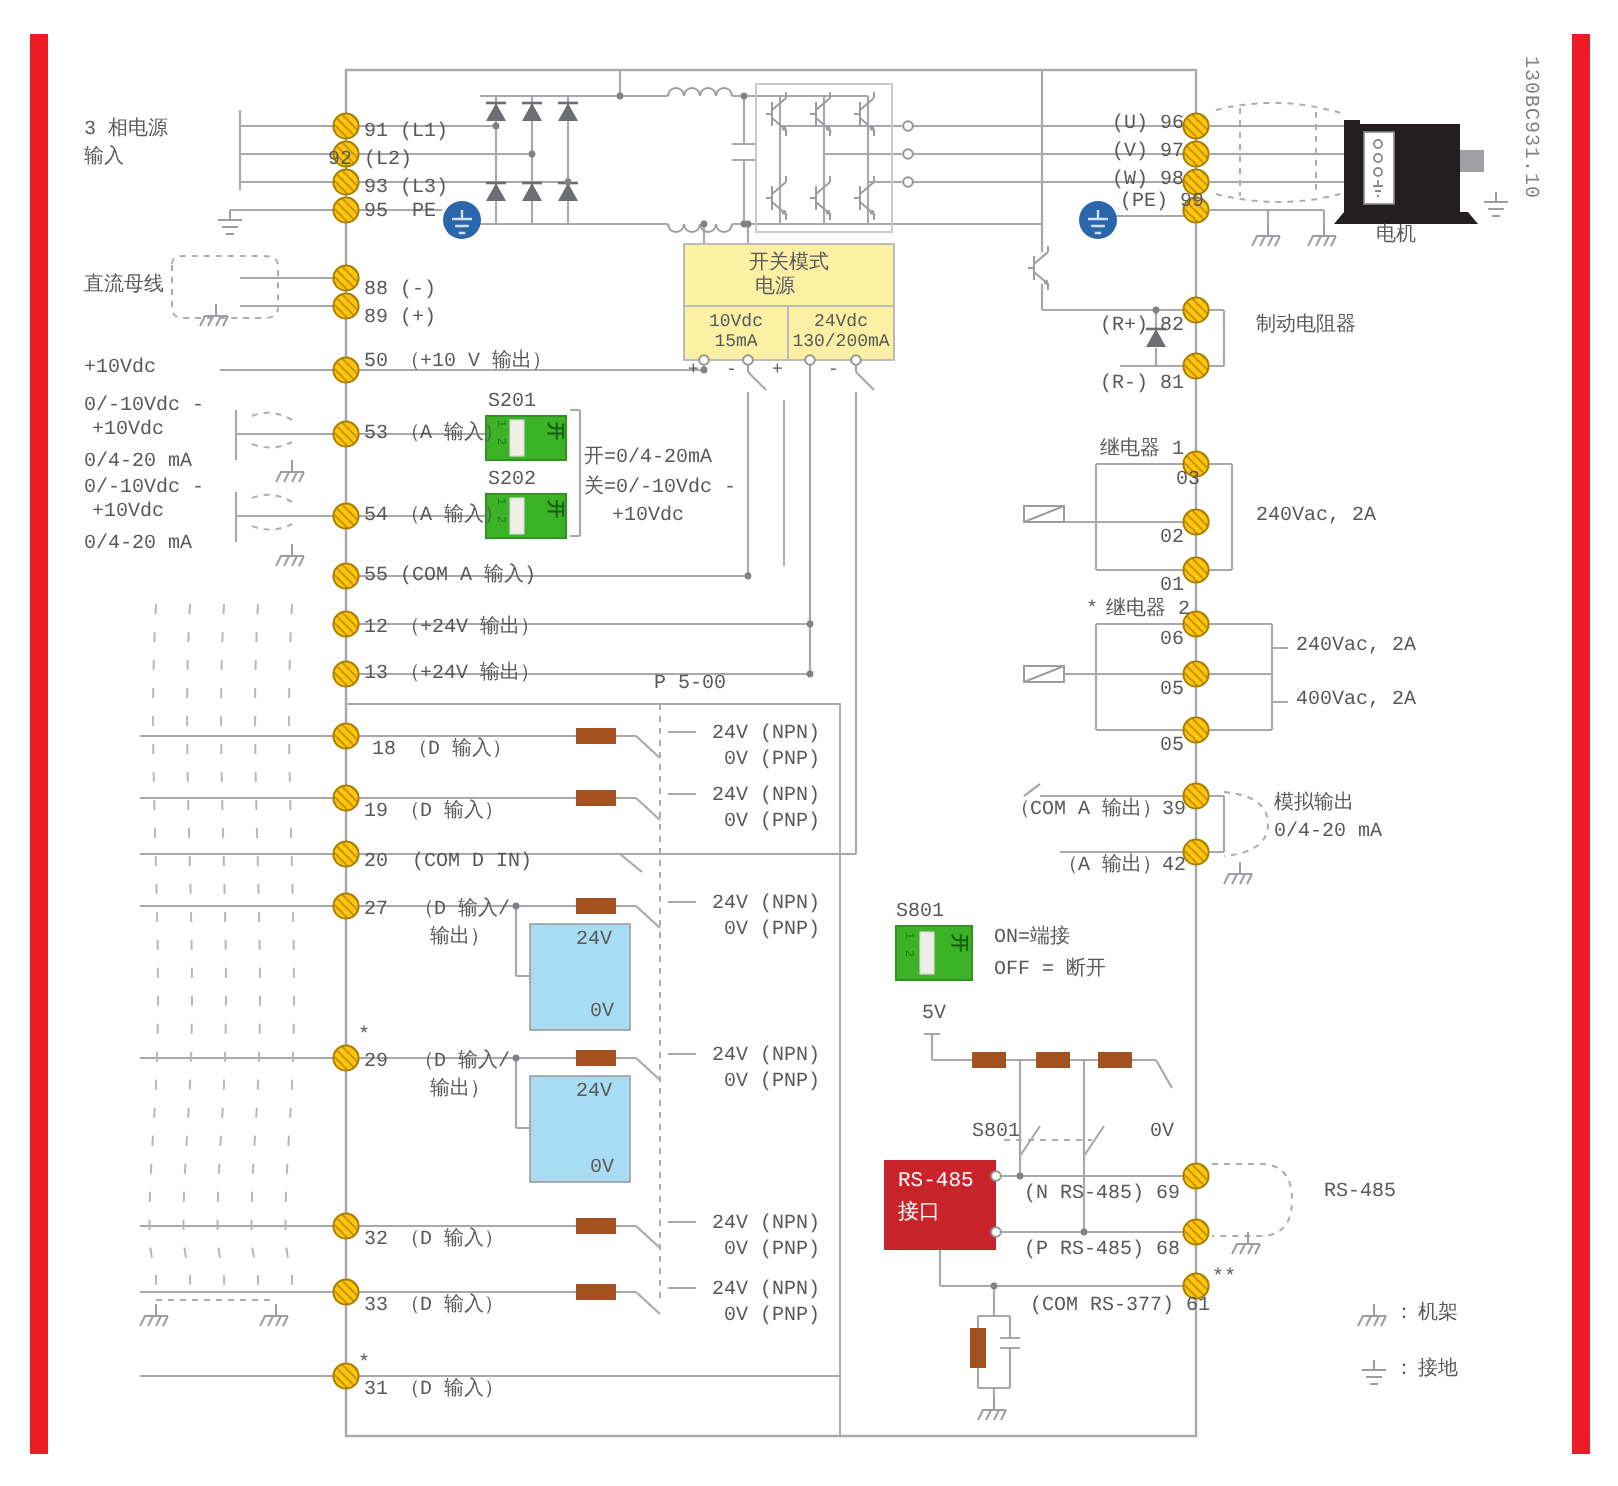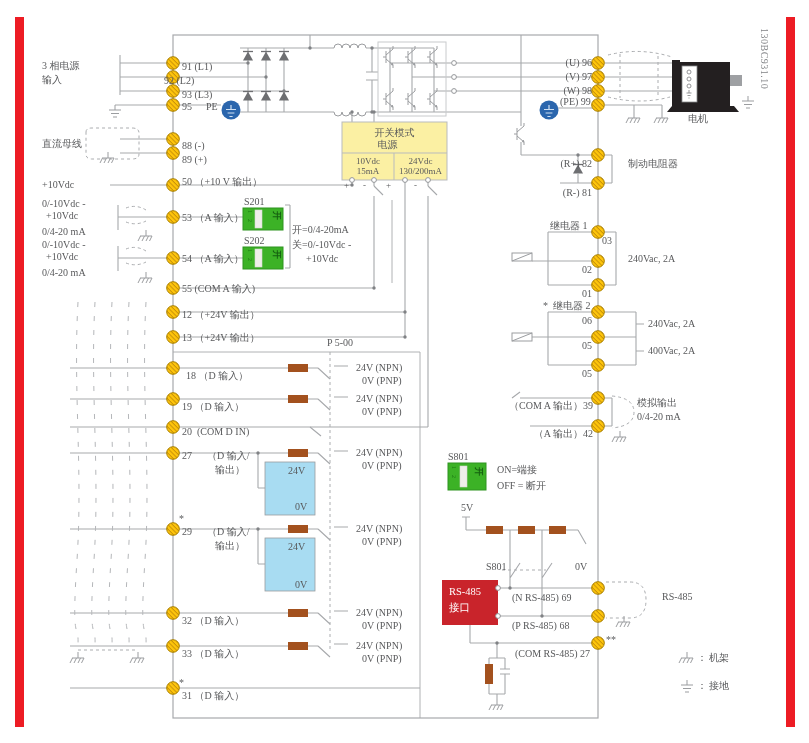--- a/index.html
+++ b/index.html
@@ -1,16 +1,16 @@
 <!DOCTYPE html>
 <html><head>
 <meta charset="utf-8">
 <style>
 html,body{margin:0;padding:0;background:#fff}
-.stage{position:relative;width:809px;height:743px;background:#fff;font-family:Liberation Serif, serif;overflow:hidden}
+.stage{position:relative;width:809px;height:743px;background:#fff;font-family:Liberation Mono, monospace;overflow:hidden}
 .stage svg{position:absolute;left:0;top:0}
 .lbl{position:absolute;font-size:10px;line-height:12px;color:#58595B;white-space:pre}
 .r{text-align:right}
 .c{text-align:center}
 .sm{font-size:9px;line-height:10px}
 .w{color:#fff;font-size:10.5px;line-height:13px}
 .rot{transform:rotate(90deg);transform-origin:left top}
 .g9{font-size:9px;line-height:9px;color:#156010;font-weight:bold}
 .xs{font-size:6px;line-height:6px;color:#1d7a14}
 .code{color:#808285;font-size:10px;letter-spacing:.5px}
@@ -315,38 +315,38 @@
   <div class="lbl" style="left:179px;top:677px">*</div>
   <div class="lbl" style="left:182px;top:690px">31 （D 输入）</div>
 
   <div class="lbl r" style="left:540px;top:57px;width:52px">(U) 96</div>
   <div class="lbl r" style="left:540px;top:71px;width:52px">(V) 97</div>
   <div class="lbl r" style="left:540px;top:85px;width:52px">(W) 98</div>
   <div class="lbl" style="left:560px;top:96px">(PE) 99</div>
   <div class="lbl r" style="left:540px;top:158px;width:52px">(R+) 82</div>
   <div class="lbl r" style="left:540px;top:187px;width:52px">(R-) 81</div>
   <div class="lbl" style="left:550px;top:220px">继电器 1</div>
-  <div class="lbl r" style="left:592px;top:235px;width:20px">03</div>
+  <div class="lbl r" style="left:580px;top:235px;width:20px">03</div>
   <div class="lbl r" style="left:572px;top:264px;width:20px">02</div>
   <div class="lbl r" style="left:572px;top:288px;width:20px">01</div>
   <div class="lbl" style="left:543px;top:300px">*</div>
   <div class="lbl" style="left:553px;top:300px">继电器 2</div>
   <div class="lbl r" style="left:572px;top:315px;width:20px">06</div>
   <div class="lbl r" style="left:572px;top:340px;width:20px">05</div>
   <div class="lbl r" style="left:572px;top:368px;width:20px">05</div>
   <div class="lbl" style="left:628px;top:253px">240Vac, 2A</div>
   <div class="lbl" style="left:648px;top:318px">240Vac, 2A</div>
   <div class="lbl" style="left:648px;top:345px">400Vac, 2A</div>
   <div class="lbl r" style="left:498px;top:400px;width:95px">（COM A 输出）39</div>
   <div class="lbl r" style="left:498px;top:428px;width:95px">（A 输出）42</div>
   <div class="lbl" style="left:637px;top:397px">模拟输出</div>
   <div class="lbl" style="left:637px;top:411px">0/4-20 mA</div>
   <div class="lbl" style="left:512px;top:592px">(N RS-485) 69</div>
   <div class="lbl" style="left:512px;top:620px">(P RS-485) 68</div>
-  <div class="lbl" style="left:515px;top:648px">(COM RS-485) 27</div>
+  <div class="lbl" style="left:515px;top:648px">(COM RS-377) 61</div>
   <div class="lbl" style="left:606px;top:634px">**</div>
   <div class="lbl" style="left:662px;top:591px">RS-485</div>
   <div class="lbl" style="left:628px;top:158px">制动电阻器</div>
   <div class="lbl" style="left:688px;top:113px">电机</div>
 
   <div class="lbl c" style="left:342px;top:127px;width:105px">开关模式</div>
   <div class="lbl c" style="left:342px;top:139px;width:91px">电源</div>
   <div class="lbl c sm" style="left:342px;top:156px;width:52px">10Vdc</div>
   <div class="lbl c sm" style="left:342px;top:166px;width:52px">15mA</div>
   <div class="lbl c sm" style="left:394px;top:156px;width:53px">24Vdc</div>

